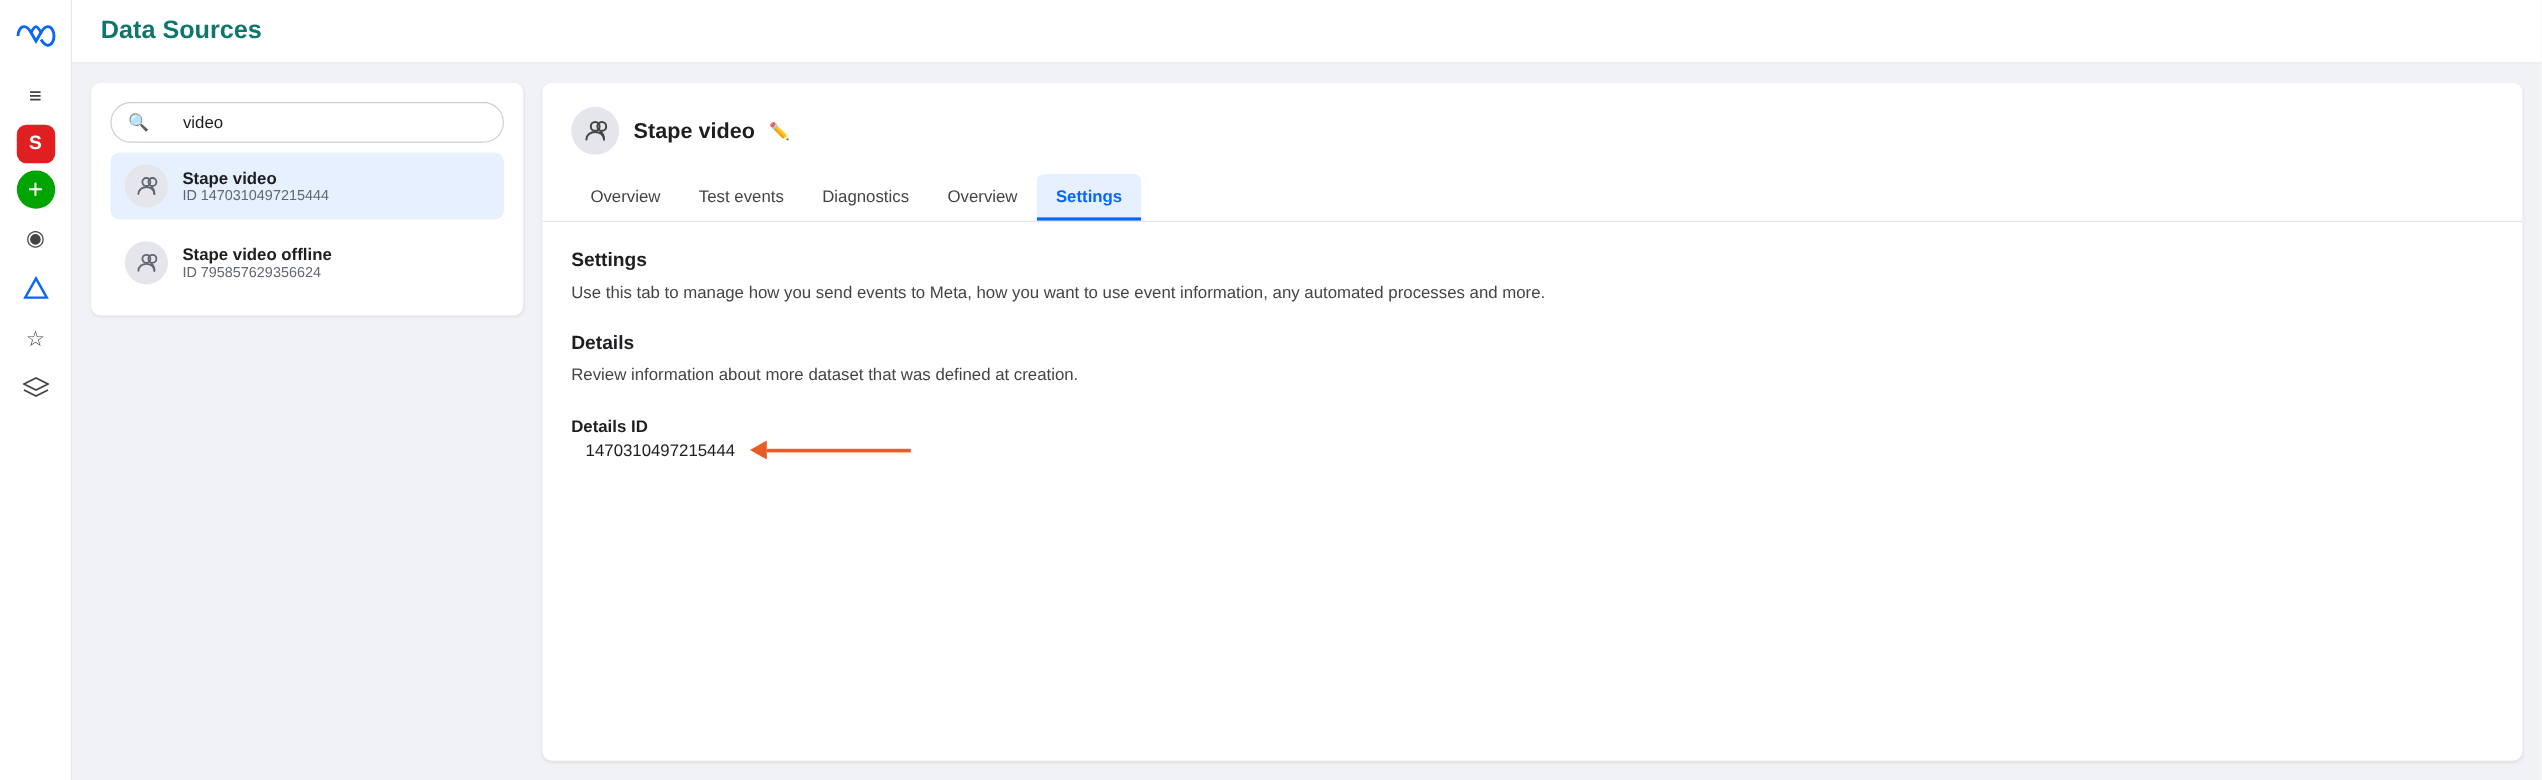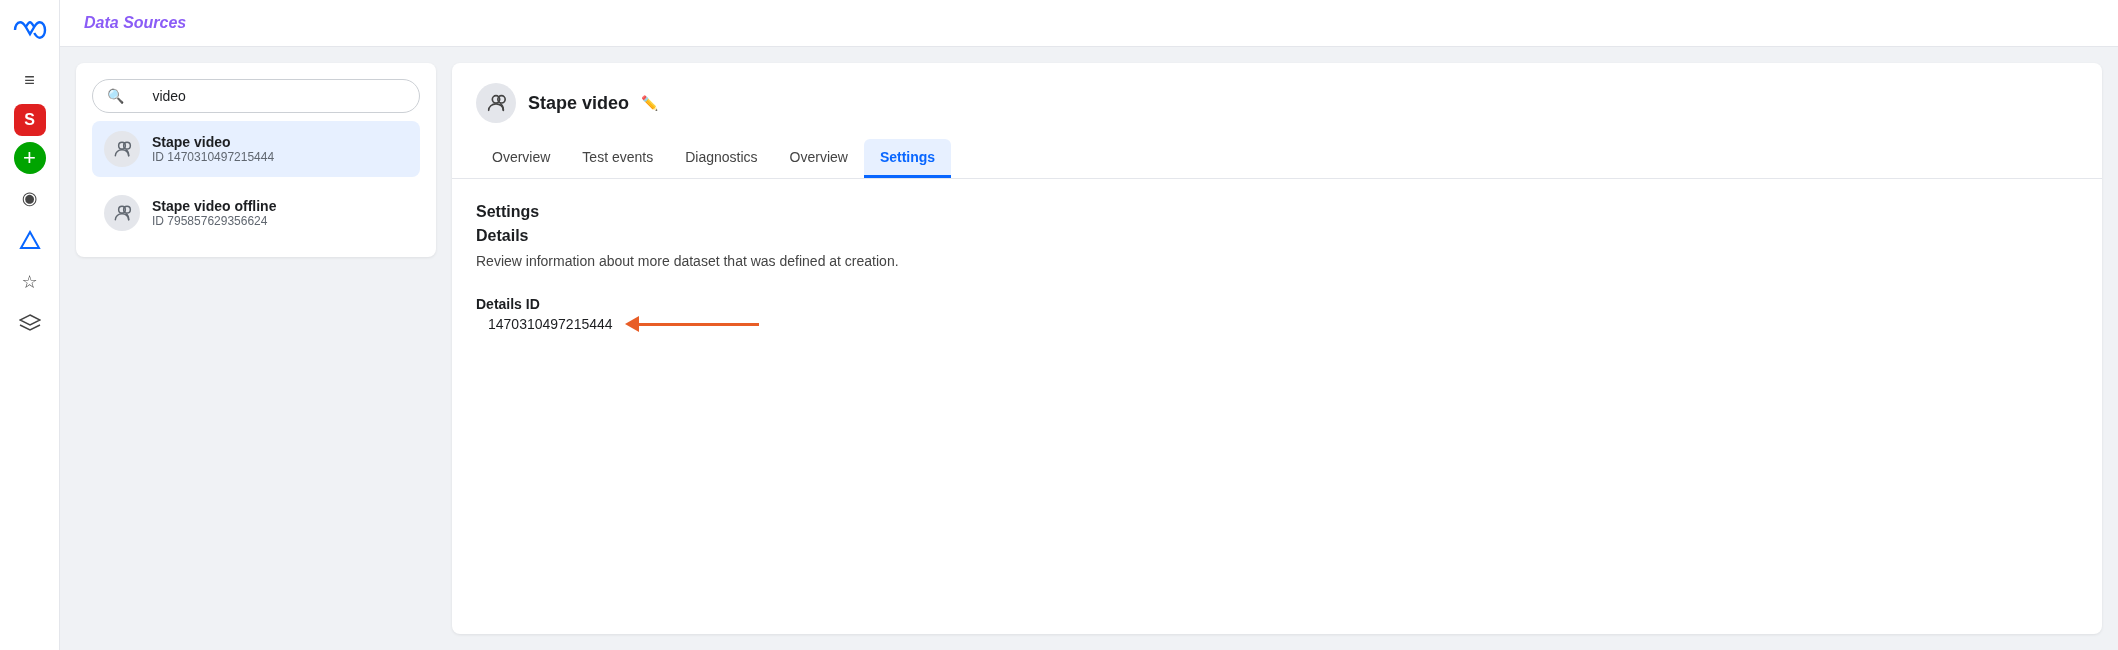--- a/index.html
+++ b/index.html
@@ -73,24 +73,23 @@
 
     
     .header {
       background: #fff;
       padding: 14px 24px;
       border-bottom: 1px solid #e4e6eb;
       display: flex;
       align-items: center;
     }
     .header-title {
-      font-size: 16px;
+      font-size: 21px;
       font-weight: 700;
-      color: #8b5cf6;
-      font-style: italic;
+      color: #0f766e;
     }
 
     
     .content {
       display: flex;
       flex: 1;
       overflow: hidden;
       padding: 16px;
       gap: 16px;
     }
@@ -388,20 +387,21 @@
           <div class="tab">Test events</div>
           <div class="tab">Diagnostics</div>
           <div class="tab">Overview</div>
           <div class="tab active">Settings</div>
         </div>
       </div>
 
       <div class="detail-body">
 
         <div class="section-title">Settings</div>
+        <div class="section-desc">Use this tab to manage how you send events to Meta, how you want to use event information, any automated processes and more.</div>
 
         <div class="section-title">Details</div>
         <div class="section-desc">Review information about more dataset that was defined at creation.</div>
 
         <div class="field-label">Details ID</div>
         <div class="field-value-row">
           <span class="field-value">1470310497215444</span>
 
           <div class="arrow-annotation">
             <div class="arrow-head"></div>

